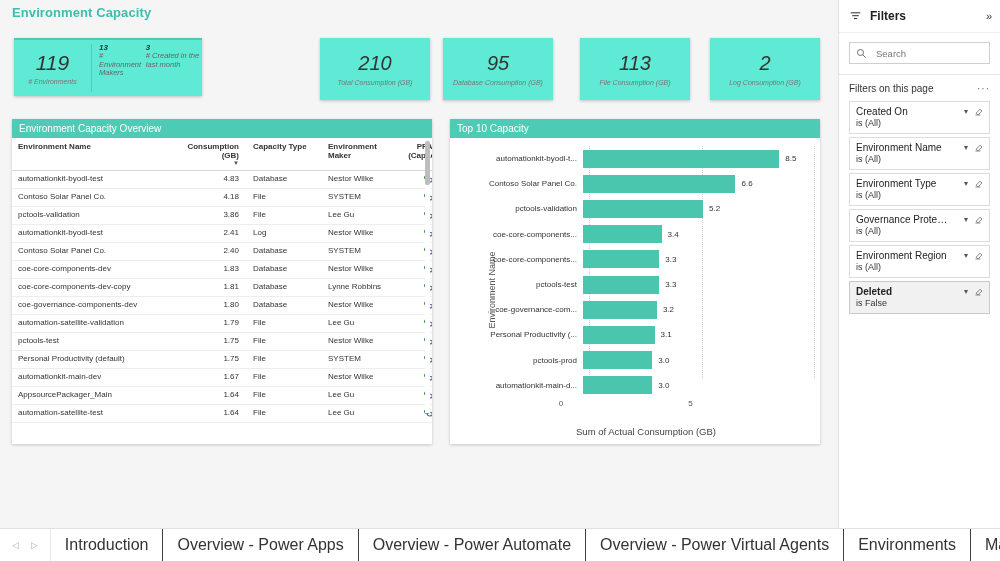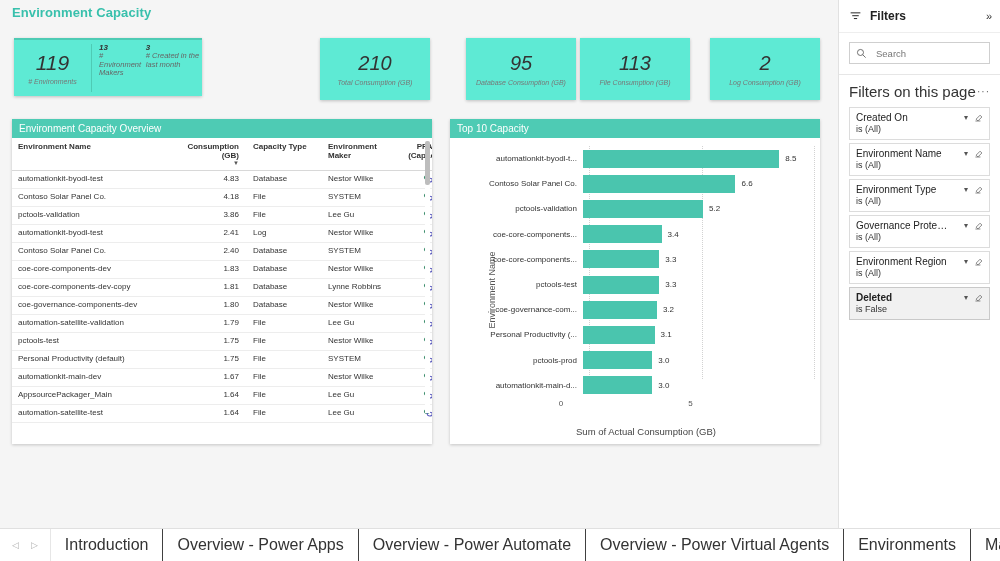--- a/index.html
+++ b/index.html
@@ -41,21 +41,21 @@
   .kpi-sub .v { font-size: 8px; font-weight: bold; color: #333; }
   .kpi-sub .l { font-size: 7.5px; color: #666; }
 
   .kpi-card {
     width: 110px; height: 62px; top: 38px;
     display: flex; flex-direction: column; align-items: center; justify-content: center;
   }
   .kpi-card .num { font-size: 20px; color: #333; line-height: 1; }
   .kpi-card .lbl { font-size: 7px; color: #777; margin-top: 6px; text-align: center; }
   #kpi-total { left: 320px; }
-  #kpi-db    { left: 466px; }
+  #kpi-db    { left: 443px; }
   #kpi-file  { left: 580px; }
   #kpi-log   { left: 710px; }
 
   
   .visual {
     position: absolute; background: #fff;
     box-shadow: 0 1px 3px rgba(0,0,0,.20);
   }
   .visual-head {
     background: #4ecbb4; color: #fff;
@@ -127,21 +127,21 @@
   .filters-head .chev { font-size: 11px; color: #333; }
   .fsearch {
     margin: 9px 10px 0 10px; height: 22px; border: 1px solid #cfcfcf;
     display: flex; align-items: center; padding: 0 6px;
   }
   .fsearch .ph { font-size: 9.5px; color: #777; margin-left: 9px; }
   .fsep { margin-top: 10px; border-bottom: 1px solid #e6e6e6; }
   .fsection {
     display:flex; align-items:center; padding: 8px 10px 4px 10px;
   }
-  .fsection .lbl { font-size: 15px; color: #333; flex: 1; }
+  .fsection .lbl { font-size: 10px; color: #333; flex: 1; }
   .fsection .dots { font-size: 10px; color: #666; letter-spacing: 1px; }
   .fcard {
     margin: 3px 10px 0 10px; border: 1px solid #dcdcdc; padding: 4px 6px 5px 6px;
     position: relative; background: #fff;
   }
   .fcard.active { background: #f1f1f1; border-color: #c9c9c9; }
   .fcard .fname { font-size: 10px; color: #222; padding-right: 34px; white-space: nowrap; overflow: hidden; text-overflow: ellipsis;}
   .fcard.active .fname { font-weight: bold; }
   .fcard .fval { font-size: 9px; color: #333; margin-top: 1px; }
   .fcard .fchev { position: absolute; right: 21px; top: 5px; font-size: 8px; color: #555; }

